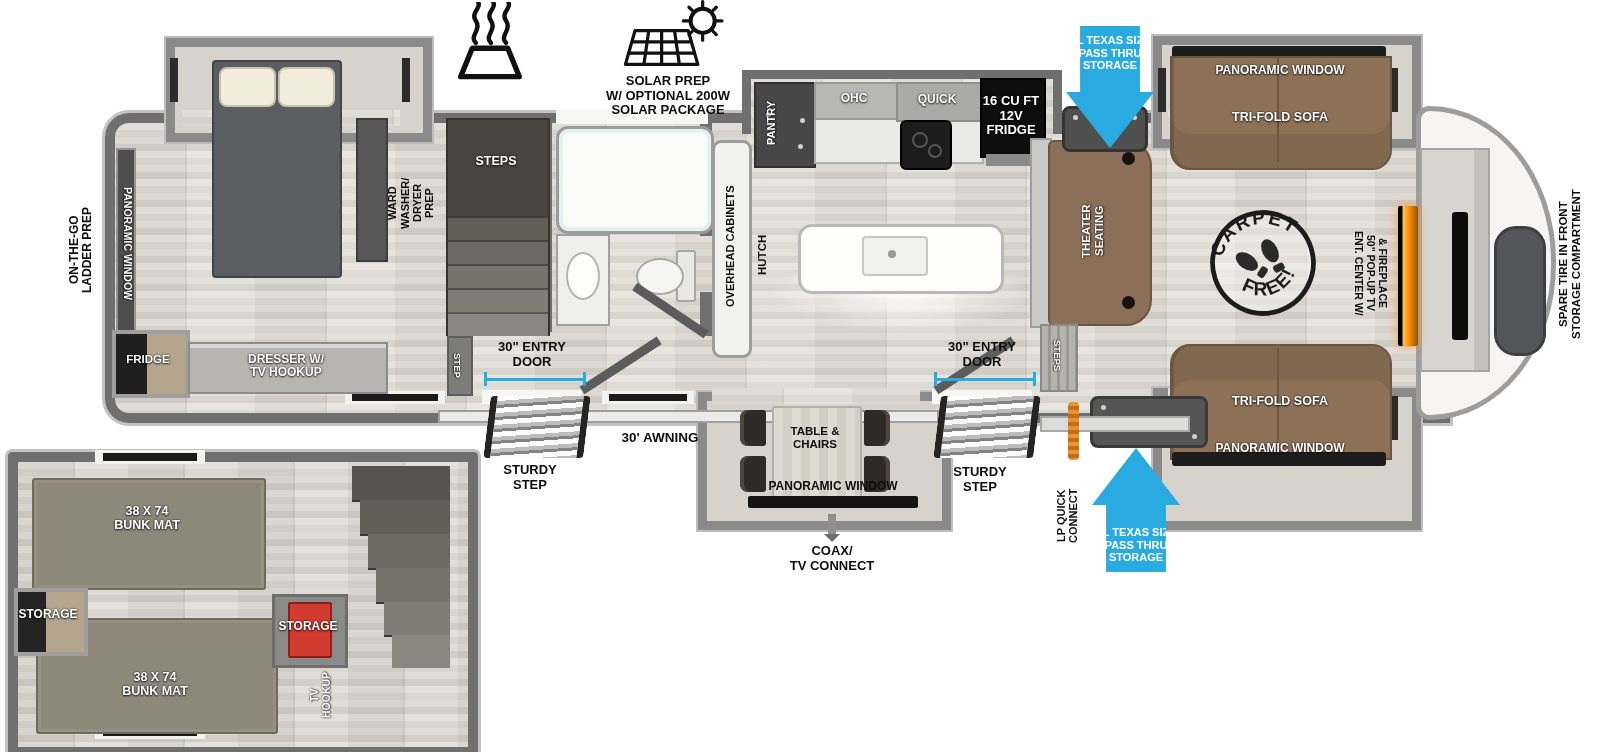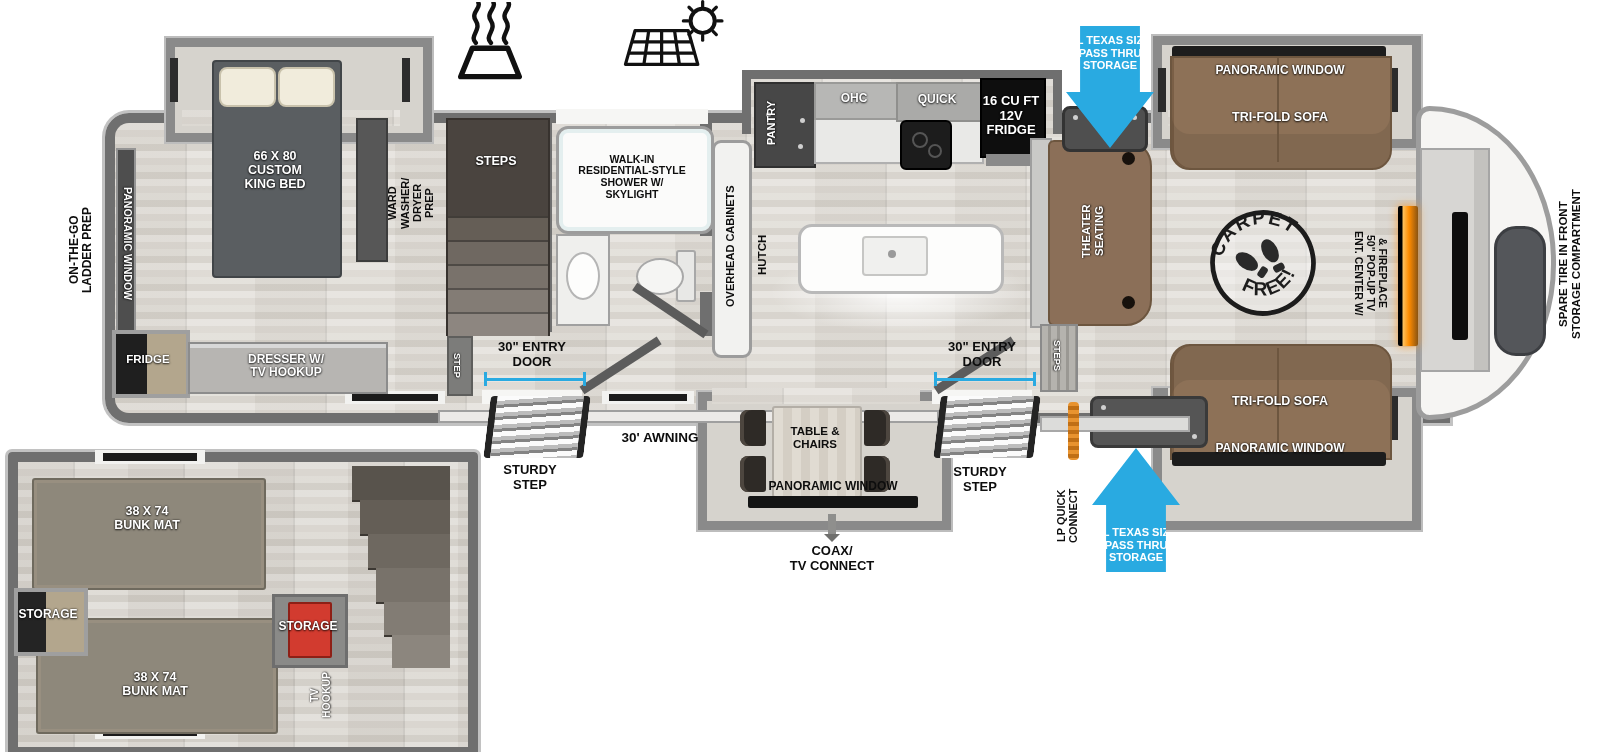--- a/index.html
+++ b/index.html
@@ -63,20 +63,23 @@
       <g fill="none" stroke="#111" stroke-width="4" stroke-linejoin="round">
         <path d="M16,38 L82,38 L94,80 L4,80 Z"></path>
         <line x1="33" y1="38" x2="27" y2="80"></line>
           <line x1="49" y1="38" x2="49" y2="80"></line>
           <line x1="65" y1="38" x2="71" y2="80"></line>
         <line x1="12" y1="52" x2="87" y2="52"></line>
           <line x1="8" y1="66" x2="91" y2="66"></line>
       </g>
     </svg>
   </div>
+  <div class="abs lbl b" style="left:588px;top:72px;width:160px;height:48px;font-size:13px">SOLAR PREP
+W/ OPTIONAL 200W
+SOLAR PACKAGE</div>
 
   <div class="abs floor" style="left:105px;top:113px;width:1335px;height:290px;border:10px solid #6f6f6f;border-right:none;
        border-radius:24px 0 0 24px;box-shadow:0 0 0 3px #c2c2c2;z-index:1"></div>
 
   <div class="abs floor" style="left:742px;top:70px;width:302px;height:55px;border:9px solid #6f6f6f;border-bottom:none;z-index:2"></div>
 
   <div class="abs slide" style="left:166px;top:38px;width:248px;height:86px"></div>
   <div class="abs slide" style="left:1153px;top:36px;width:250px;height:94px"></div>
   <div class="abs slide" style="left:1153px;top:388px;width:250px;height:124px"></div>
   <div class="abs slide" style="left:698px;top:392px;width:235px;height:120px"></div>
@@ -94,23 +97,20 @@
   <div class="abs" style="left:609px;top:394px;width:78px;height:7px;background:#1b1b1b;z-index:8"></div>
 
   <div class="abs" style="left:116px;top:148px;width:16px;height:190px;background:#4e4e4e;border:2px solid #949494;z-index:9"></div>
   <div class="abs lbl w vdown" style="left:116px;top:152px;width:22px;height:182px;font-size:10.5px">PANORAMIC WINDOW</div>
   <div class="abs lbl b vup" style="left:62px;top:165px;width:38px;height:170px;font-size:12px">ON-THE-GO
 LADDER PREP</div>
 
   <div class="abs furn" style="left:212px;top:60px;width:126px;height:214px;background:#5a5e61;border:2px solid #414548;border-radius:4px"></div>
   <div class="abs furn" style="left:219px;top:67px;width:53px;height:36px;background:#f1ecdc;border:2px solid #c9c2ac;border-radius:8px"></div>
   <div class="abs furn" style="left:278px;top:67px;width:53px;height:36px;background:#f1ecdc;border:2px solid #c9c2ac;border-radius:8px"></div>
-  <div class="abs lbl w" style="left:212px;top:130px;width:126px;height:80px;font-size:12.5px">66 X  80
-CUSTOM
-KING BED</div>
   <div class="abs" style="left:170px;top:58px;width:8px;height:44px;background:#2c2c2c;z-index:9"></div>
   <div class="abs" style="left:402px;top:58px;width:8px;height:44px;background:#2c2c2c;z-index:9"></div>
 
   <div class="abs furn" style="left:356px;top:118px;width:28px;height:140px;background:#575757;border:2px solid #3d3d3d"></div>
   <div class="abs lbl b vup" style="left:386px;top:128px;width:50px;height:150px;font-size:11px">WARD
 WASHER/
 DRYER
 PREP</div>
 
   <div class="abs furn" style="left:112px;top:330px;width:70px;height:60px;border:4px solid #9f9f9f;
@@ -129,24 +129,20 @@
     <div class="tread" style="top:168px;height:24px;background:#837c75"></div>
     <div class="tread" style="top:192px;height:22px;background:#8d8680"></div>
   </div>
   <div class="abs lbl w" style="left:448px;top:150px;width:96px;height:22px;font-size:12.5px">STEPS</div>
   <div class="abs furn" style="left:447px;top:336px;width:22px;height:56px;background:#7c7c7a;border:2px solid #5e5e5c"></div>
   <div class="abs lbl w vdown" style="left:445px;top:338px;width:24px;height:54px;font-size:9.5px">STEP</div>
 
   <div class="abs wall" style="left:540px;top:118px;width:12px;height:214px"></div>
   <div class="abs furn" style="left:556px;top:126px;width:152px;height:102px;background:#fbfbfa;border:3px solid #9c9c9c;border-radius:12px;
        box-shadow:inset 0 0 0 4px #e4efef"></div>
-  <div class="abs lbl b" style="left:558px;top:130px;width:148px;height:94px;font-size:10.5px">WALK-IN
-RESIDENTIAL-STYLE
-SHOWER W/
-SKYLIGHT</div>
   <div class="abs furn" style="left:556px;top:234px;width:50px;height:88px;background:#efefed;border:2px solid #a0a0a0"></div>
   <div class="abs furn" style="left:566px;top:252px;width:30px;height:44px;background:#fdfdfc;border:2px solid #b5b5b5;border-radius:50%"></div>
   <div class="abs furn" style="left:676px;top:250px;width:16px;height:48px;background:#e8e8e6;border:2px solid #a8a8a8;border-radius:3px"></div>
   <div class="abs furn" style="left:636px;top:258px;width:44px;height:33px;background:#f5f5f3;border:2px solid #a8a8a8;border-radius:50%"></div>
   <div class="abs wall" style="left:700px;top:118px;width:12px;height:118px"></div>
   <div class="abs wall" style="left:700px;top:292px;width:12px;height:44px"></div>
   <div class="abs" style="left:620px;top:330px;width:86px;height:9px;background:#5b5b5b;z-index:11;
        transform:rotate(34deg);transform-origin:right center"></div>
 
   <div class="abs furn" style="left:712px;top:140px;width:34px;height:212px;background:#f2f2f0;border:3px solid #9c9c9c;border-radius:9px"></div>

